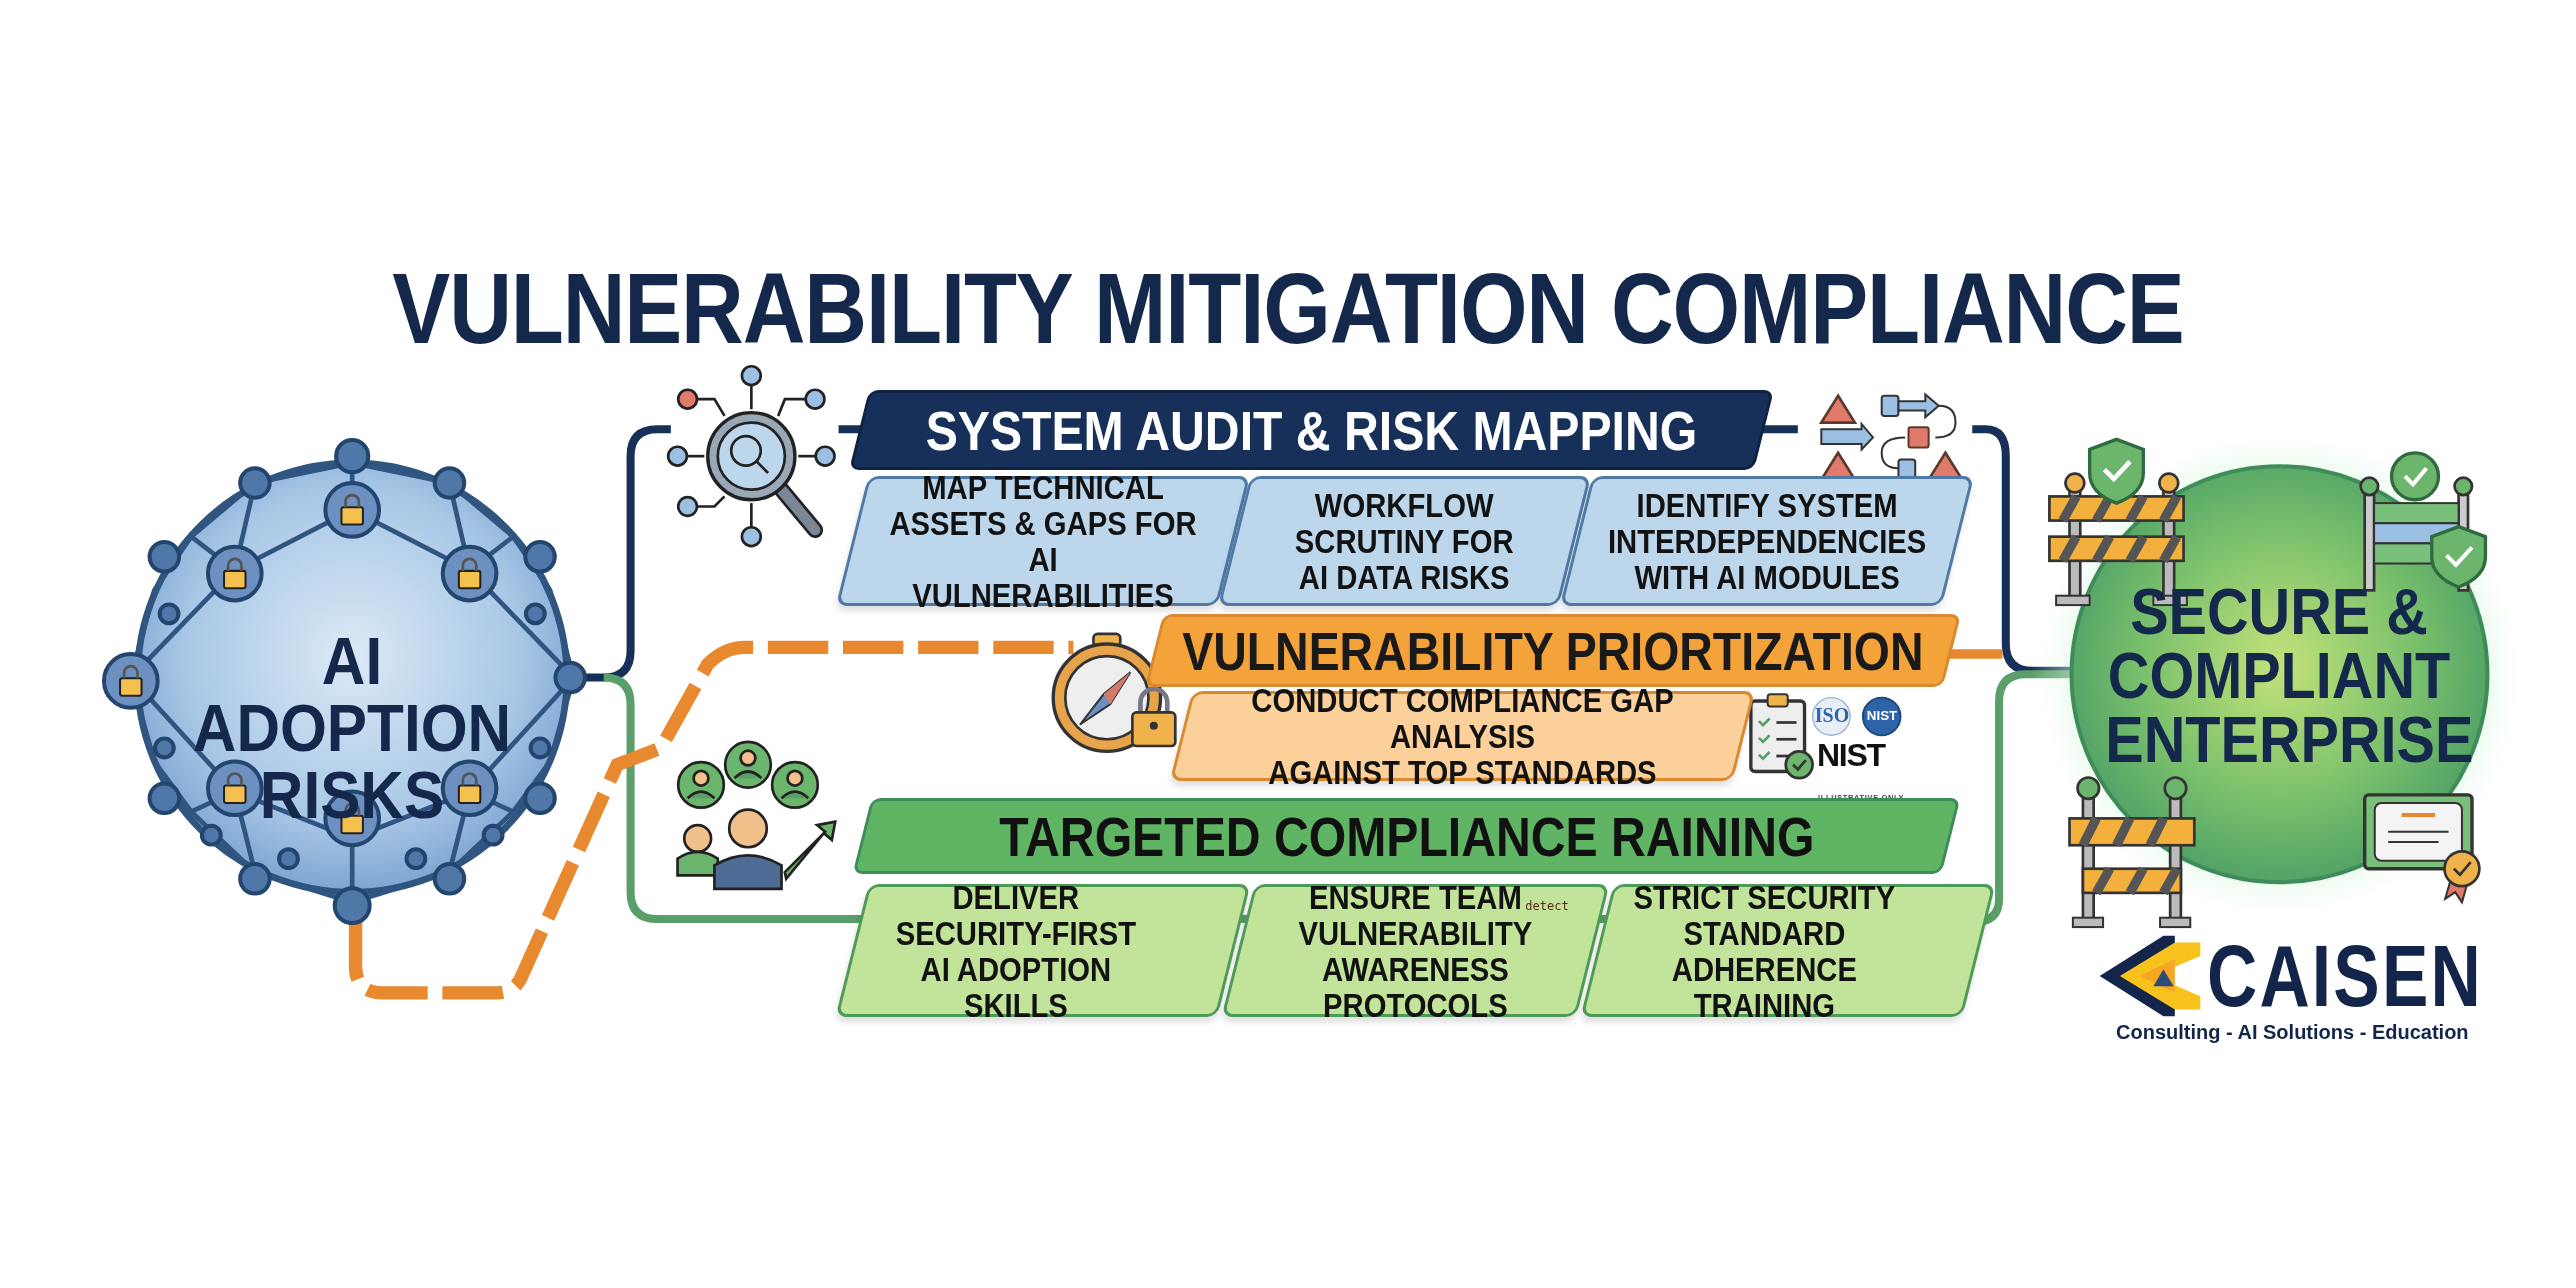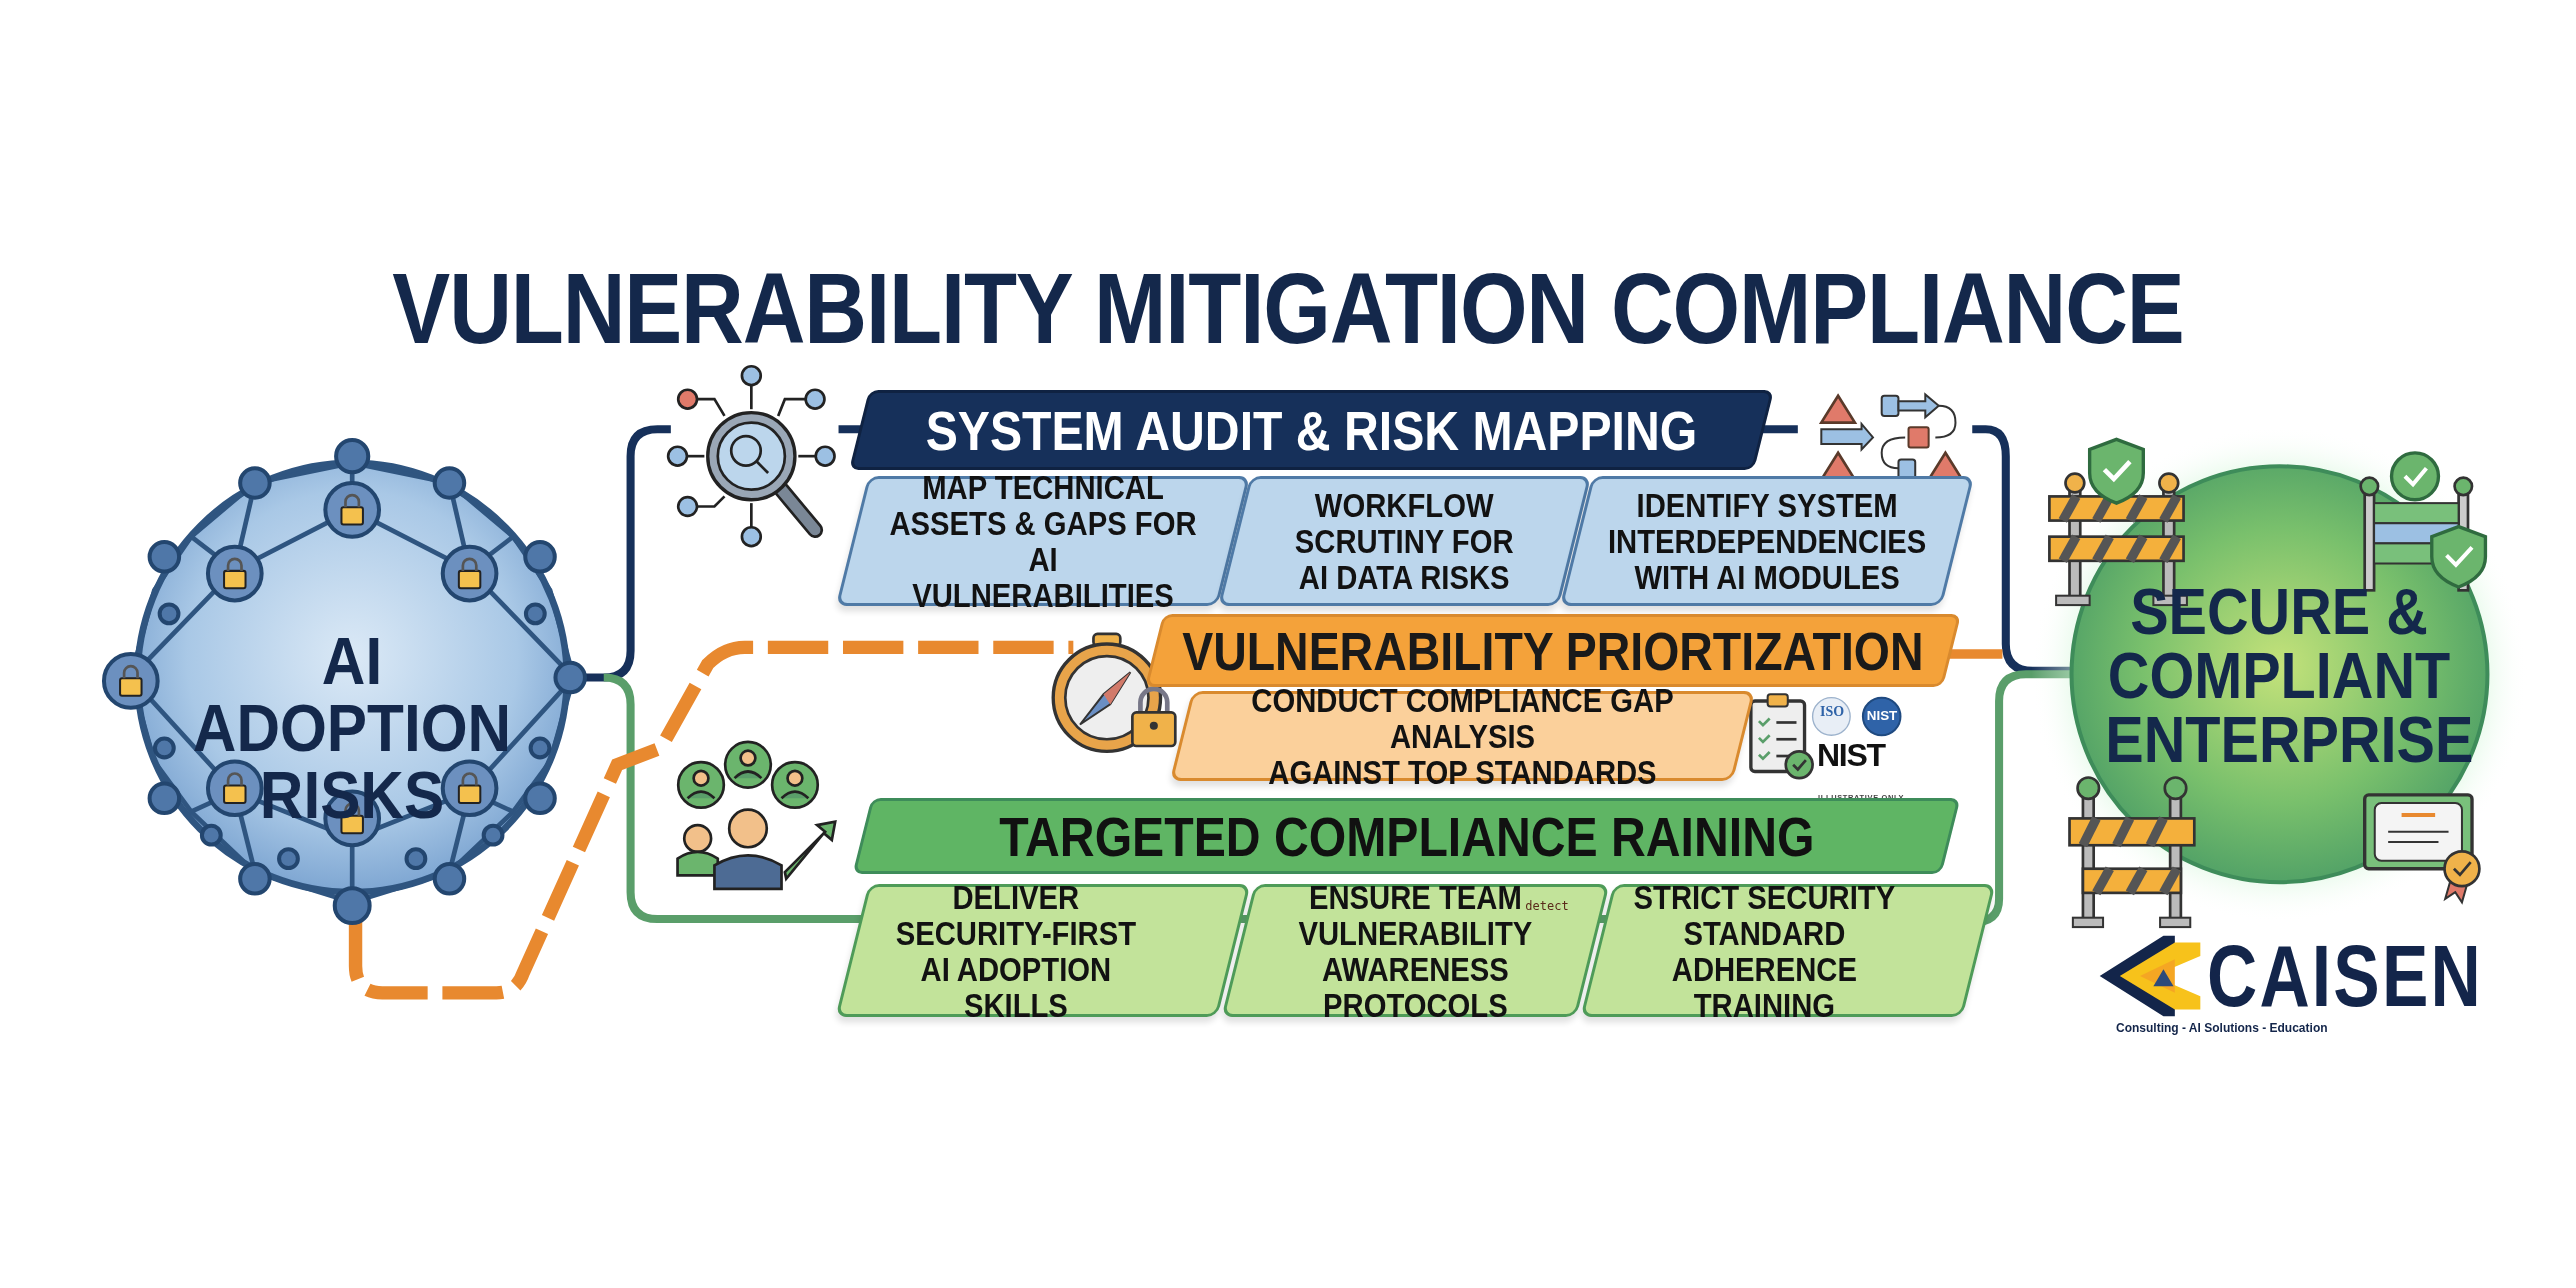--- a/index.html
+++ b/index.html
@@ -26,21 +26,21 @@
     text-align: center; font-weight: 700; color: #121212; line-height: 36px;
     border: 3.4px solid; border-radius: 10.7px; box-shadow: 0 5.4px 6.7px rgba(0,0,0,0.12);
   }
   .card .txt { transform: skewX(14deg) scaleX(0.86); white-space: pre-line; font-size: 34px; }
   .skew { transform: skewX(-14deg); }
   .circ-text {
     position: absolute; text-align: center; font-weight: 700; color: #14284b;
     white-space: pre-line; transform: scaleX(0.9);
   }
   .logo-word { position:absolute; font-weight:700; font-size:87px; letter-spacing:2.7px; color:#13254a; transform: scaleX(0.8); transform-origin: 0 0; }
-  .tagline { position:absolute; font-weight:700; font-size:12px; color:#13254a; white-space:nowrap; }
+  .tagline { position:absolute; font-weight:700; font-size:20px; color:#13254a; white-space:nowrap; }
 </style>
 </head>
 <body>
 
 <svg class="bg" width="2576" height="1288" viewBox="0 0 3840 1920">
   <defs>
     <radialGradient id="riskGrad" cx="50%" cy="45%" r="55%">
       <stop offset="0%" stop-color="#dbe9f6"></stop>
       <stop offset="70%" stop-color="#a9c8e6"></stop>
       <stop offset="100%" stop-color="#7ea6d2"></stop>
@@ -374,21 +374,21 @@
 
 <div class="banner skew" style="left:1154px; top:614px; width:792px; height:67px; background:#f4a23a; border-color:#d98a2e; color:#1a1a1a; font-size:54px;">
   <span style="transform: skewX(14deg) scaleX(0.86);">VULNERABILITY PRIORTIZATION</span>
 </div>
 
 <div class="card skew" style="left:1181px; top:691px; width:557px; height:84px; background:#fbd09b; border-color:#d98a2e;">
   <div class="txt">CONDUCT COMPLIANCE GAP ANALYSIS
 AGAINST TOP STANDARDS</div>
 </div>
 
-<div class="abs" style="left:1813px; top:704px; width:38px; text-align:center; font-weight:700; font-size:14px; color:#2f63a8; font-family:'Liberation Serif', serif;">ISO</div>
+<div class="abs" style="left:1813px; top:704px; width:38px; text-align:center; font-weight:700; font-size:20px; color:#2f63a8; font-family:'Liberation Serif', serif;">ISO</div>
 <div class="abs" style="left:1863px; top:708px; width:38px; text-align:center; font-weight:700; font-size:13.4px; color:#ffffff;">NIST</div>
 <div class="abs" style="left:1817px; top:737px; font-weight:700; font-size:32px; color:#111; letter-spacing:-1.3px;">NIST</div>
 <div class="abs" style="left:1818px; top:767px; font-weight:700; font-size:7.4px; color:#444; letter-spacing:0.7px;margin-top:26px;">ILLUSTRATIVE ONLY</div>
 
 <div class="banner skew" style="left:862px; top:798px; width:1083px; height:70px; background:#5fb564; border-color:#3e8c5a; color:#111; font-size:56px;">
   <span style="transform: skewX(14deg) scaleX(0.86);">TARGETED COMPLIANCE RAINING</span>
 </div>
 
 <div class="card skew" style="left:852px; top:884px; width:376px; height:127px; background:#c2e39a; border-color:#4e9b58;">
   <div class="txt" style="margin-right:54px;">DELIVER

